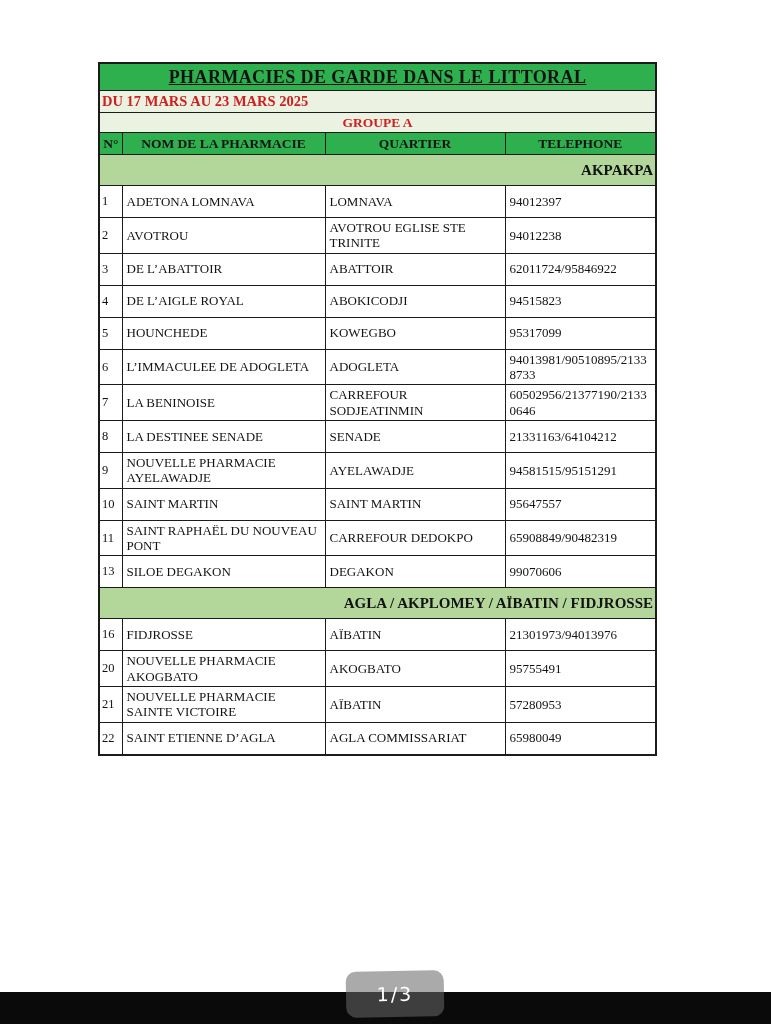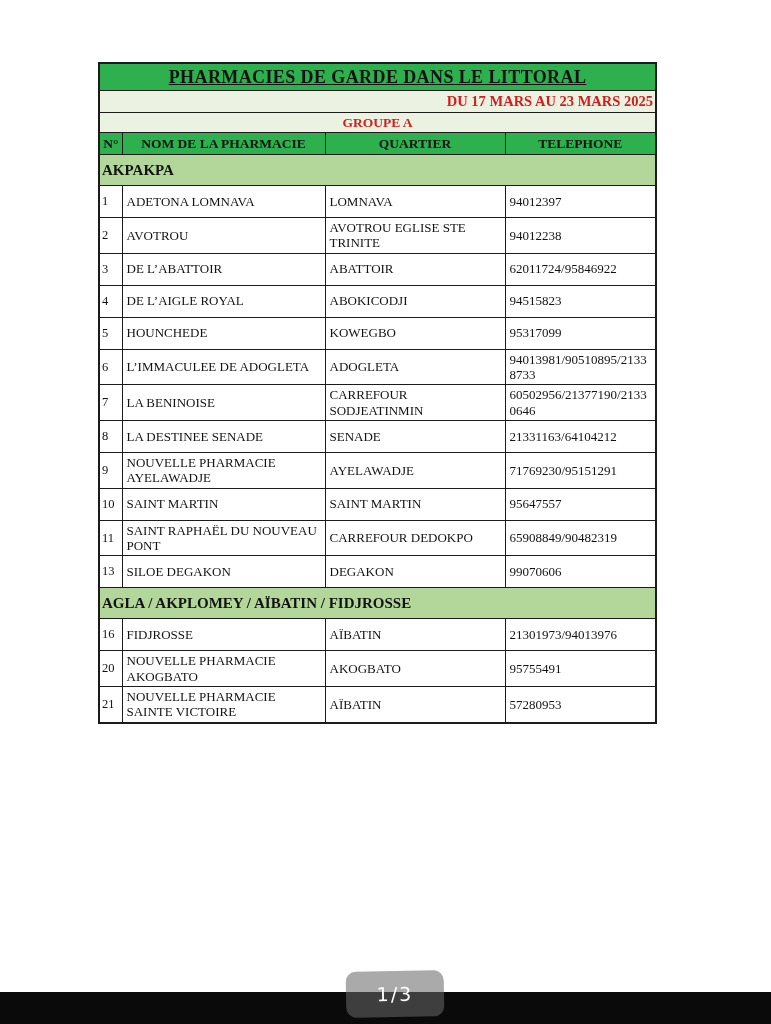--- a/index.html
+++ b/index.html
@@ -43,21 +43,21 @@
     font-size: 18px;
     letter-spacing: 0.4px;
     height: 24px;
     padding: 1px 2px;
   }
   tr.title-row .title-text { text-decoration: underline; }
   tr.date-row td {
     background: var(--band-offwhite, #ecf2e2);
     color: var(--accent-red, #cd2020);
     font-weight: bold;
-    text-align: right;
+    text-align: left;
     font-size: 14.5px;
     height: 19px;
     padding: 1px 2px;
   }
   tr.group-row td {
     background: var(--band-offwhite, #ecf2e2);
     color: var(--accent-red, #cd2020);
     font-weight: bold;
     text-align: center;
     font-size: 13.5px;
@@ -68,21 +68,21 @@
     background: var(--header-green, #2eb04e);
     font-weight: bold;
     font-size: 13.5px;
     text-align: center;
     height: 19px;
     padding: 1px 2px;
   }
   tr.section-row td {
     background: var(--section-green, #b3d79b);
     font-weight: bold;
-    text-align: left;
+    text-align: right;
     font-size: 15px;
     height: 24px;
     padding: 3px 2px;
   }
   tbody tr.data-row td {
     background: #ffffff;
     font-size: 13px;
     line-height: 1.18;
     height: 27px;
     padding: 2px 4px;
@@ -202,21 +202,21 @@
         <tr class="data-row">
           <td class="col-num">8</td>
           <td class="col-name">LA DESTINEE SENADE</td>
           <td class="col-quartier">SENADE</td>
           <td class="col-phone">21331163/64104212</td>
         </tr>
         <tr class="data-row">
           <td class="col-num">9</td>
           <td class="col-name">NOUVELLE PHARMACIE AYELAWADJE</td>
           <td class="col-quartier">AYELAWADJE</td>
-          <td class="col-phone">71769230/95151291</td>
+          <td class="col-phone">94581515/95151291</td>
         </tr>
         <tr class="data-row">
           <td class="col-num">10</td>
           <td class="col-name">SAINT MARTIN</td>
           <td class="col-quartier">SAINT MARTIN</td>
           <td class="col-phone">95647557</td>
         </tr>
         <tr class="data-row">
           <td class="col-num">11</td>
           <td class="col-name">SAINT RAPHAËL DU NOUVEAU PONT</td>
@@ -243,20 +243,26 @@
           <td class="col-name">NOUVELLE PHARMACIE AKOGBATO</td>
           <td class="col-quartier">AKOGBATO</td>
           <td class="col-phone">95755491</td>
         </tr>
         <tr class="data-row">
           <td class="col-num">21</td>
           <td class="col-name">NOUVELLE PHARMACIE SAINTE VICTOIRE</td>
           <td class="col-quartier">AÏBATIN</td>
           <td class="col-phone">57280953</td>
         </tr>
+        <tr class="data-row">
+          <td class="col-num">22</td>
+          <td class="col-name">SAINT ETIENNE D’AGLA</td>
+          <td class="col-quartier">AGLA COMMISSARIAT</td>
+          <td class="col-phone">65980049</td>
+        </tr>
       </tbody>
   </table>
 
 </div>
 
 <div class="viewer-bottom-bar"></div>
 
 <div class="page-indicator">1/3</div>
 
 </body></html>

